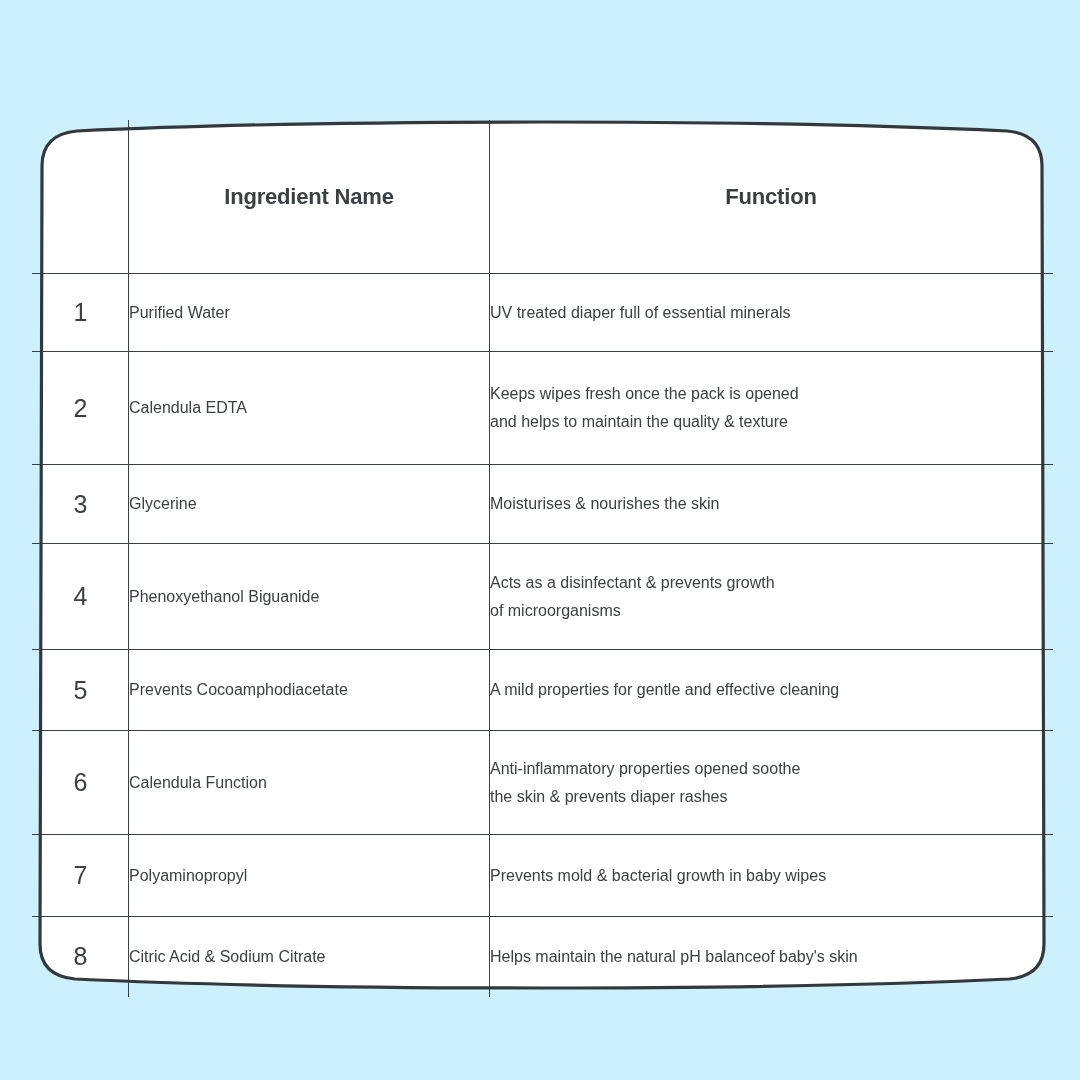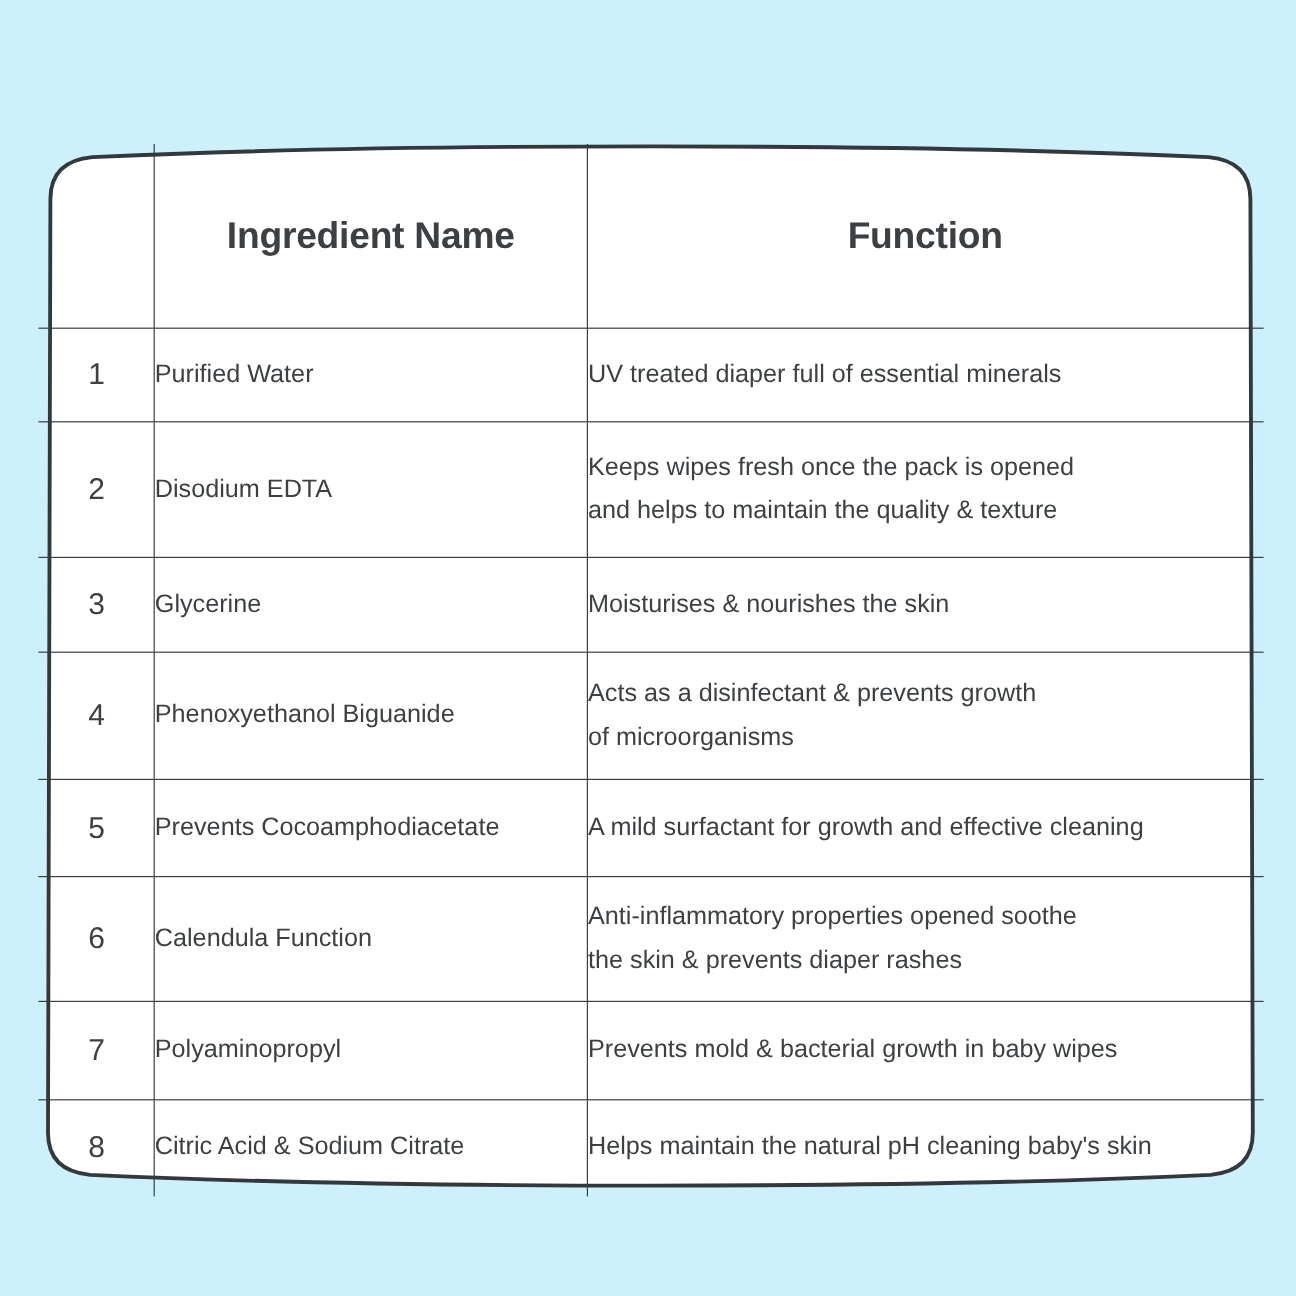--- a/index.html
+++ b/index.html
@@ -76,40 +76,40 @@
   table.ingredients tr > *:last-child  { border-right-color: transparent; }
   table.ingredients thead tr > *       { border-top-color: transparent; }
   table.ingredients tbody tr:last-child > * { border-bottom-color: transparent; }
 
   
   thead th {
     height: 152px;
     vertical-align: middle;
   }
   th.col-head {
-    font-size: 31px;
+    font-size: 22px;
     font-weight: bold;
     letter-spacing: -0.2px;
     color: #34383c;
     text-align: center;
   }
   th.spacer-head { }
 
   
   td.idx {
     text-align: center;
     font-size: 25px;
     font-weight: 400;
     color: #3c4043;
     vertical-align: middle;
   }
   td.name,
   td.func {
     vertical-align: middle;
-    font-size: 21px;
+    font-size: 16px;
     line-height: 1.72;
     color: #3c4043;
   }
   td.name { padding: 0 16px 0 28px; }
   td.func { padding: 0 18px 0 28px; }
 
   td.name .line,
   td.func .line { display: block; white-space: pre; }
 
   
@@ -177,21 +177,21 @@
       <tr class="r1">
         <td class="idx">1</td>
         <td class="name">Purified Water</td>
         <td class="func">
           <span class="line">UV treated diaper full of essential minerals</span>
         </td>
       </tr>
 
       <tr class="r2">
         <td class="idx">2</td>
-        <td class="name">Disodium EDTA</td>
+        <td class="name">Calendula EDTA</td>
         <td class="func">
           <span class="line">Keeps wipes fresh once the pack is opened</span>
           <span class="line">and helps to maintain the quality &amp; texture</span>
         </td>
       </tr>
 
       <tr class="r3">
         <td class="idx">3</td>
         <td class="name">Glycerine</td>
         <td class="func">
@@ -205,21 +205,21 @@
         <td class="func">
           <span class="line">Acts as a disinfectant &amp; prevents growth</span>
           <span class="line">of microorganisms</span>
         </td>
       </tr>
 
       <tr class="r5">
         <td class="idx">5</td>
         <td class="name">Prevents Cocoamphodiacetate</td>
         <td class="func">
-          <span class="line">A mild surfactant for growth and effective cleaning</span>
+          <span class="line">A mild properties for gentle and effective cleaning</span>
         </td>
       </tr>
 
       <tr class="r6">
         <td class="idx">6</td>
         <td class="name">Calendula Function</td>
         <td class="func">
           <span class="line">Anti-inflammatory properties opened soothe</span>
           <span class="line">the skin &amp; prevents diaper rashes</span>
         </td>
@@ -230,19 +230,19 @@
         <td class="name">Polyaminopropyl</td>
         <td class="func">
           <span class="line">Prevents mold &amp; bacterial growth in baby wipes</span>
         </td>
       </tr>
 
       <tr class="r8">
         <td class="idx">8</td>
         <td class="name">Citric Acid &amp; Sodium Citrate</td>
         <td class="func">
-          <span class="line">Helps maintain the natural pH cleaning baby's skin</span>
+          <span class="line">Helps maintain the natural pH balanceof baby's skin</span>
         </td>
       </tr>
 
     </tbody>
   </table>
 </div>
 
 </body></html>

